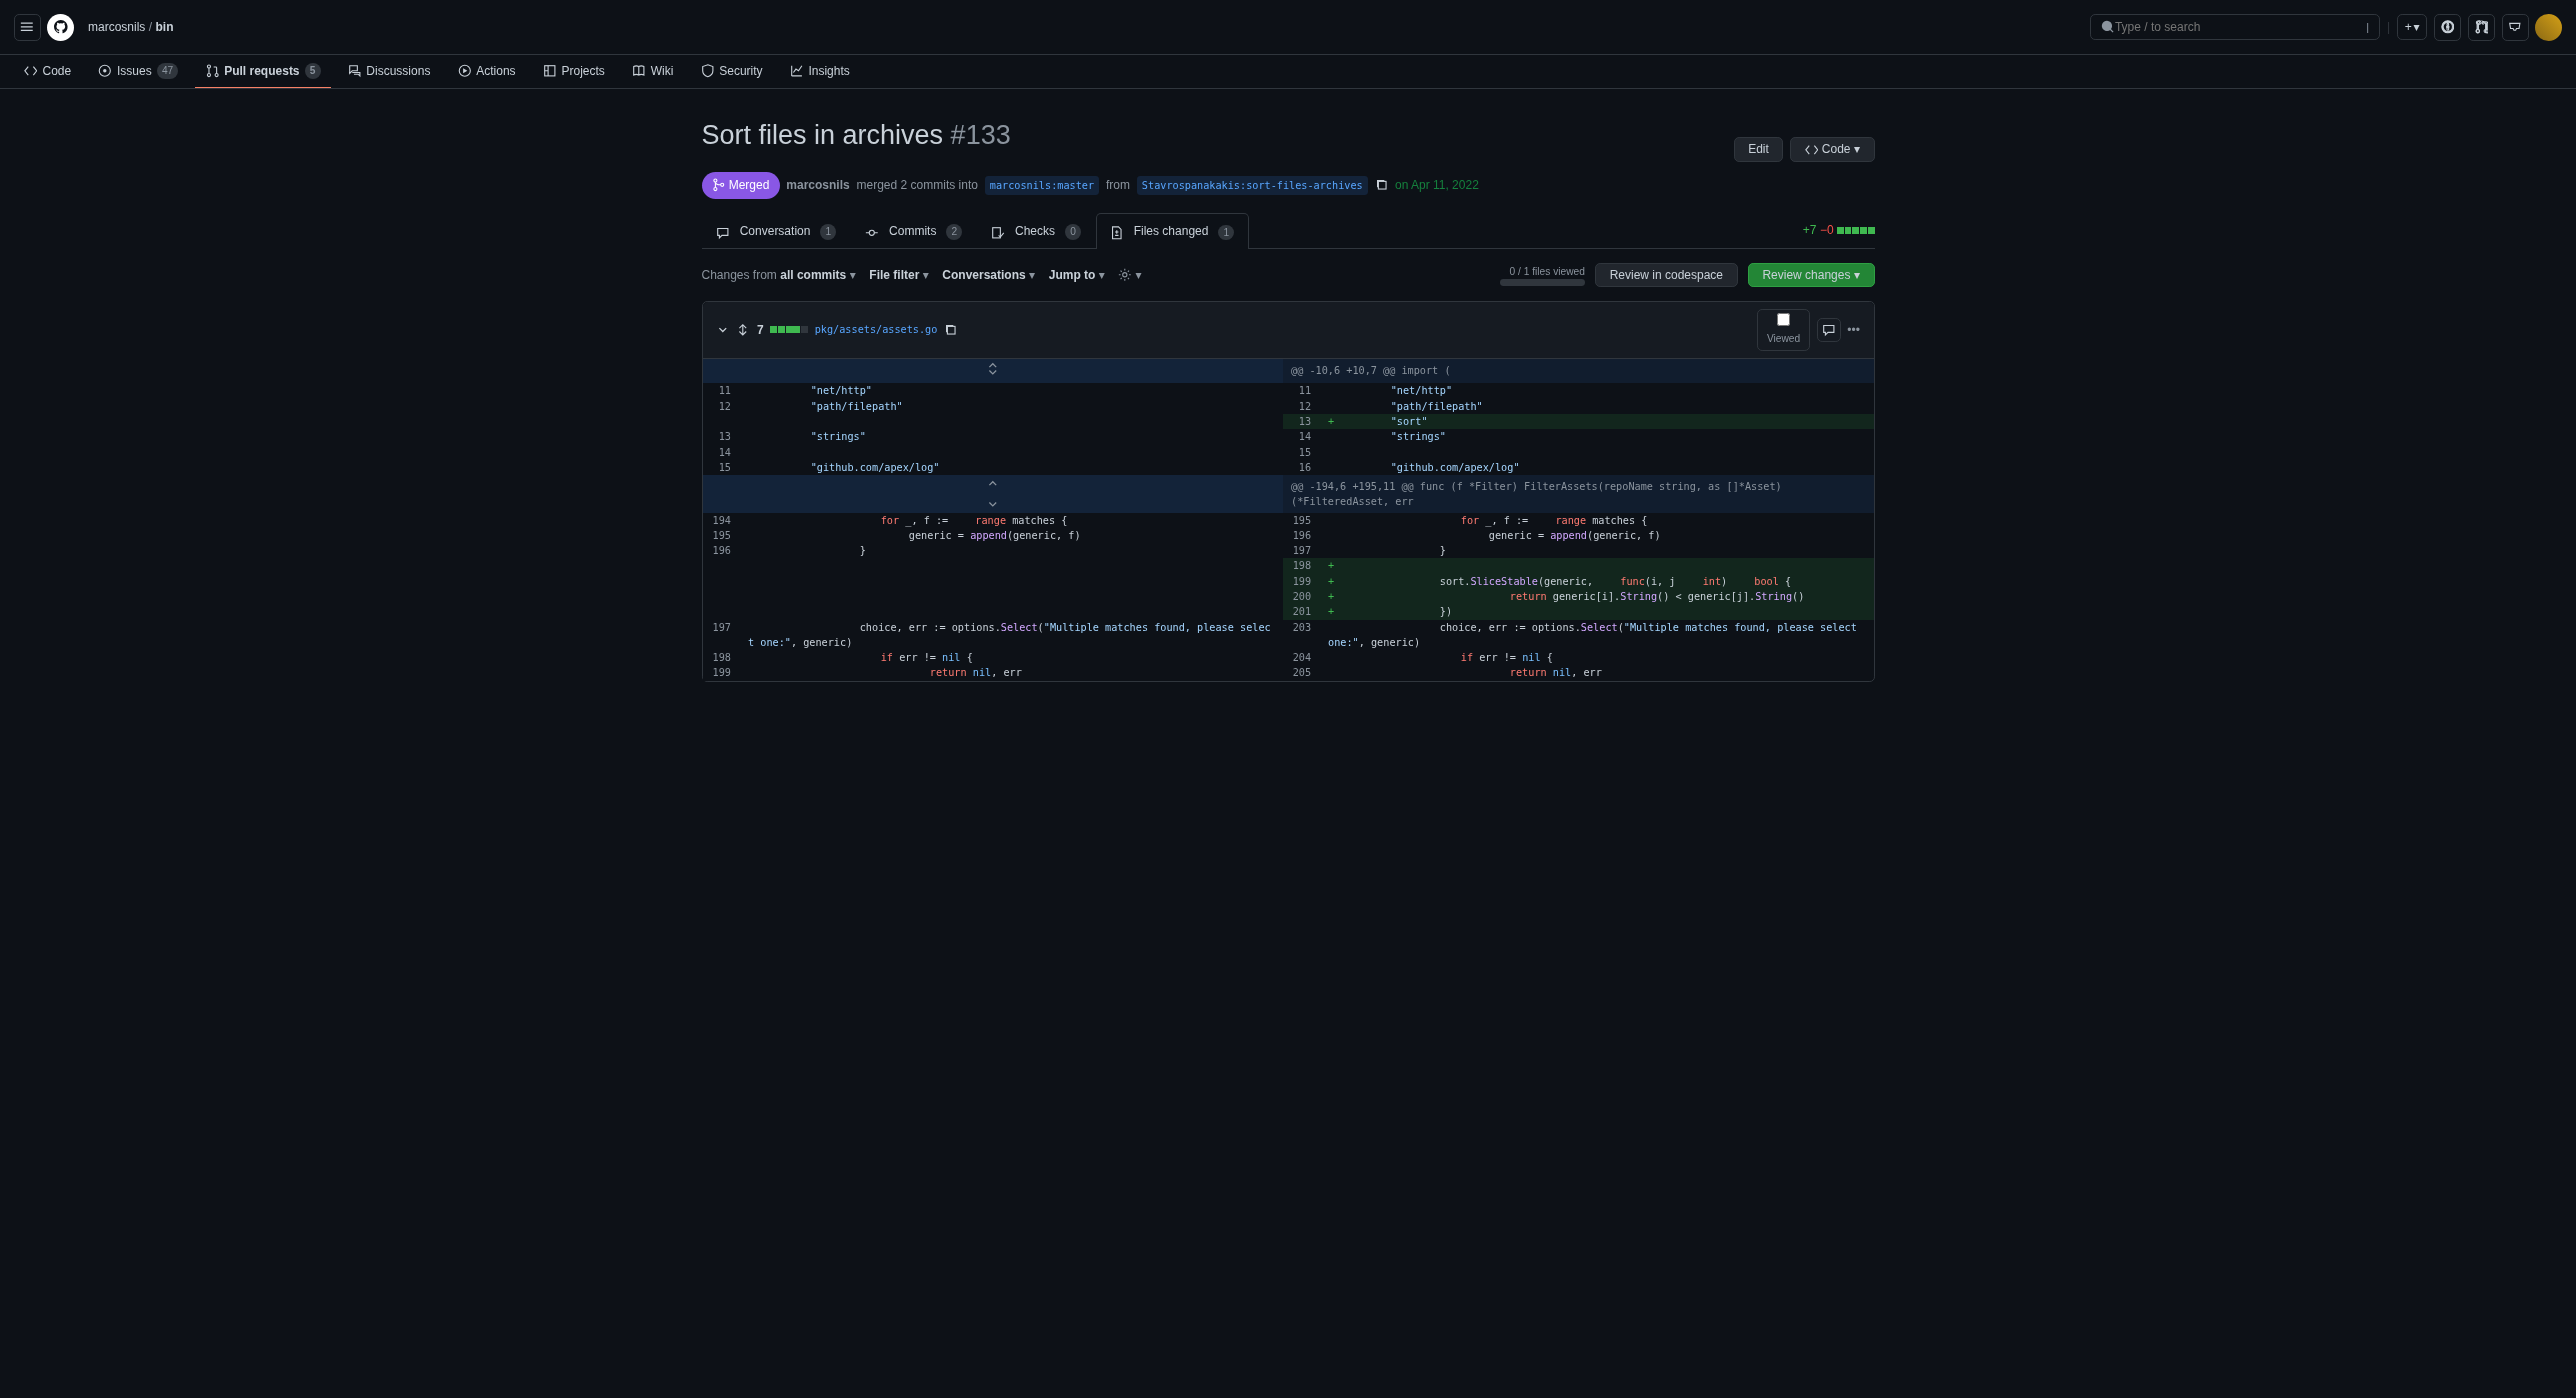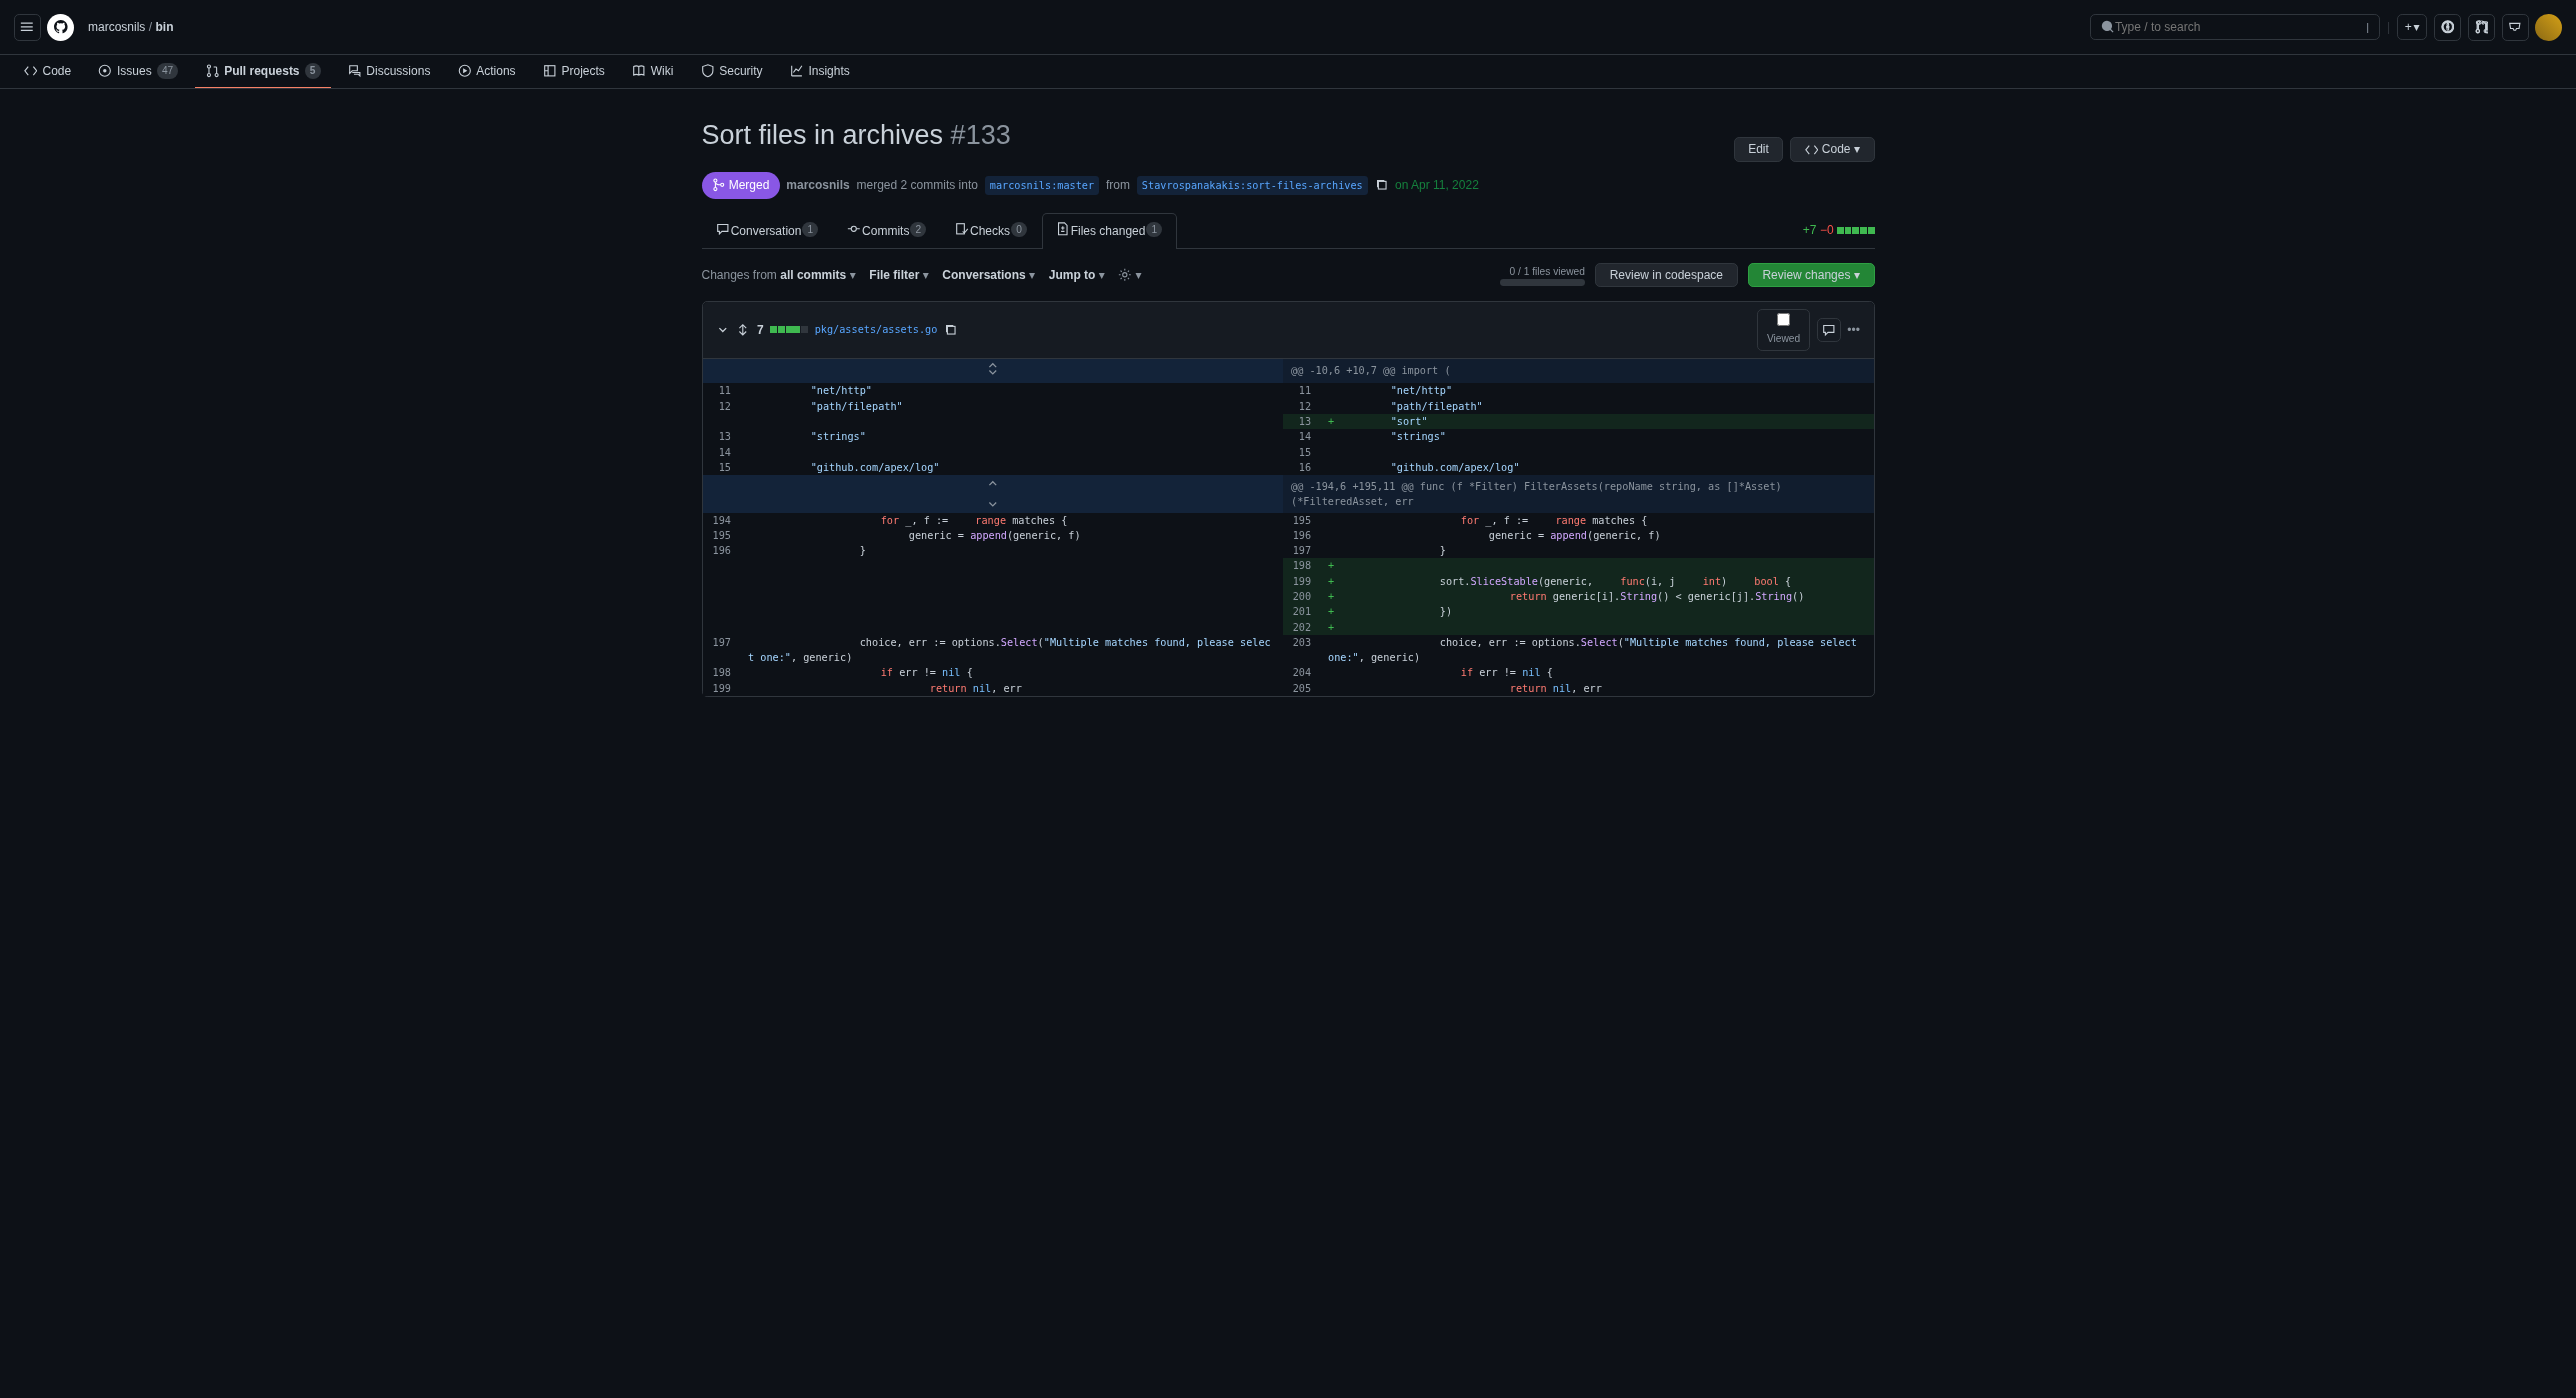--- a/index.html
+++ b/index.html
@@ -134,21 +134,21 @@
   font-size: 10.2px;
 }
 
 
 .tabnav {
   display: flex;
   border-bottom: 0.9px solid #30363d;
   align-items: center;
 }
 .tabnav-tab {
-  display: flex; align-items: flex-start; gap: 1px;
+  display: flex; align-items: flex-end; gap: 10px;
   padding: 8.5px 13.6px;
   cursor: pointer;
   border: 0.9px solid transparent;
   border-bottom: none;
   border-radius: 5.1px 5.1px 0 0;
 }
 .tabnav-tab.active {
   border-color: #30363d;
   background: #0d1117;
   margin-bottom: -0.9px;
@@ -622,26 +622,20 @@
         <td class="line-num addition">200</td>
         <td class="line-code addition"><span class="marker">+</span>                        <span class="tok-kw">return</span> generic[i].<span class="tok-fn">String</span>() &lt; generic[j].<span class="tok-fn">String</span>()</td>
       </tr>
       <tr>
         <td class="line-num"></td>
             <td class="line-code"></td>
         <td class="line-num addition">201</td>
         <td class="line-code addition"><span class="marker">+</span>                <span>})</span></td>
       </tr>
       <tr>
-        <td class="line-num"></td>
-            <td class="line-code"></td>
-        <td class="line-num addition">202</td>
-        <td class="line-code addition"><span class="marker">+</span></td>
-      </tr>
-      <tr>
         <td class="line-num">197</td>
         <td class="line-code"><span class="marker"></span>                choice, err := options.<span class="tok-fn">Select</span>(<span class="tok-str">"Multiple matches found, please select one:"</span>, generic)</td>
         <td class="line-num">203</td>
         <td class="line-code"><span class="marker"></span>                choice, err := options.<span class="tok-fn">Select</span>(<span class="tok-str">"Multiple matches found, please select one:"</span>, generic)</td>
       </tr>
       <tr>
         <td class="line-num">198</td>
         <td class="line-code"><span class="marker"></span>                <span class="tok-kw">if</span> err != <span class="tok-var">nil</span> {</td>
         <td class="line-num">204</td>
         <td class="line-code"><span class="marker"></span>                <span class="tok-kw">if</span> err != <span class="tok-var">nil</span> {</td>

